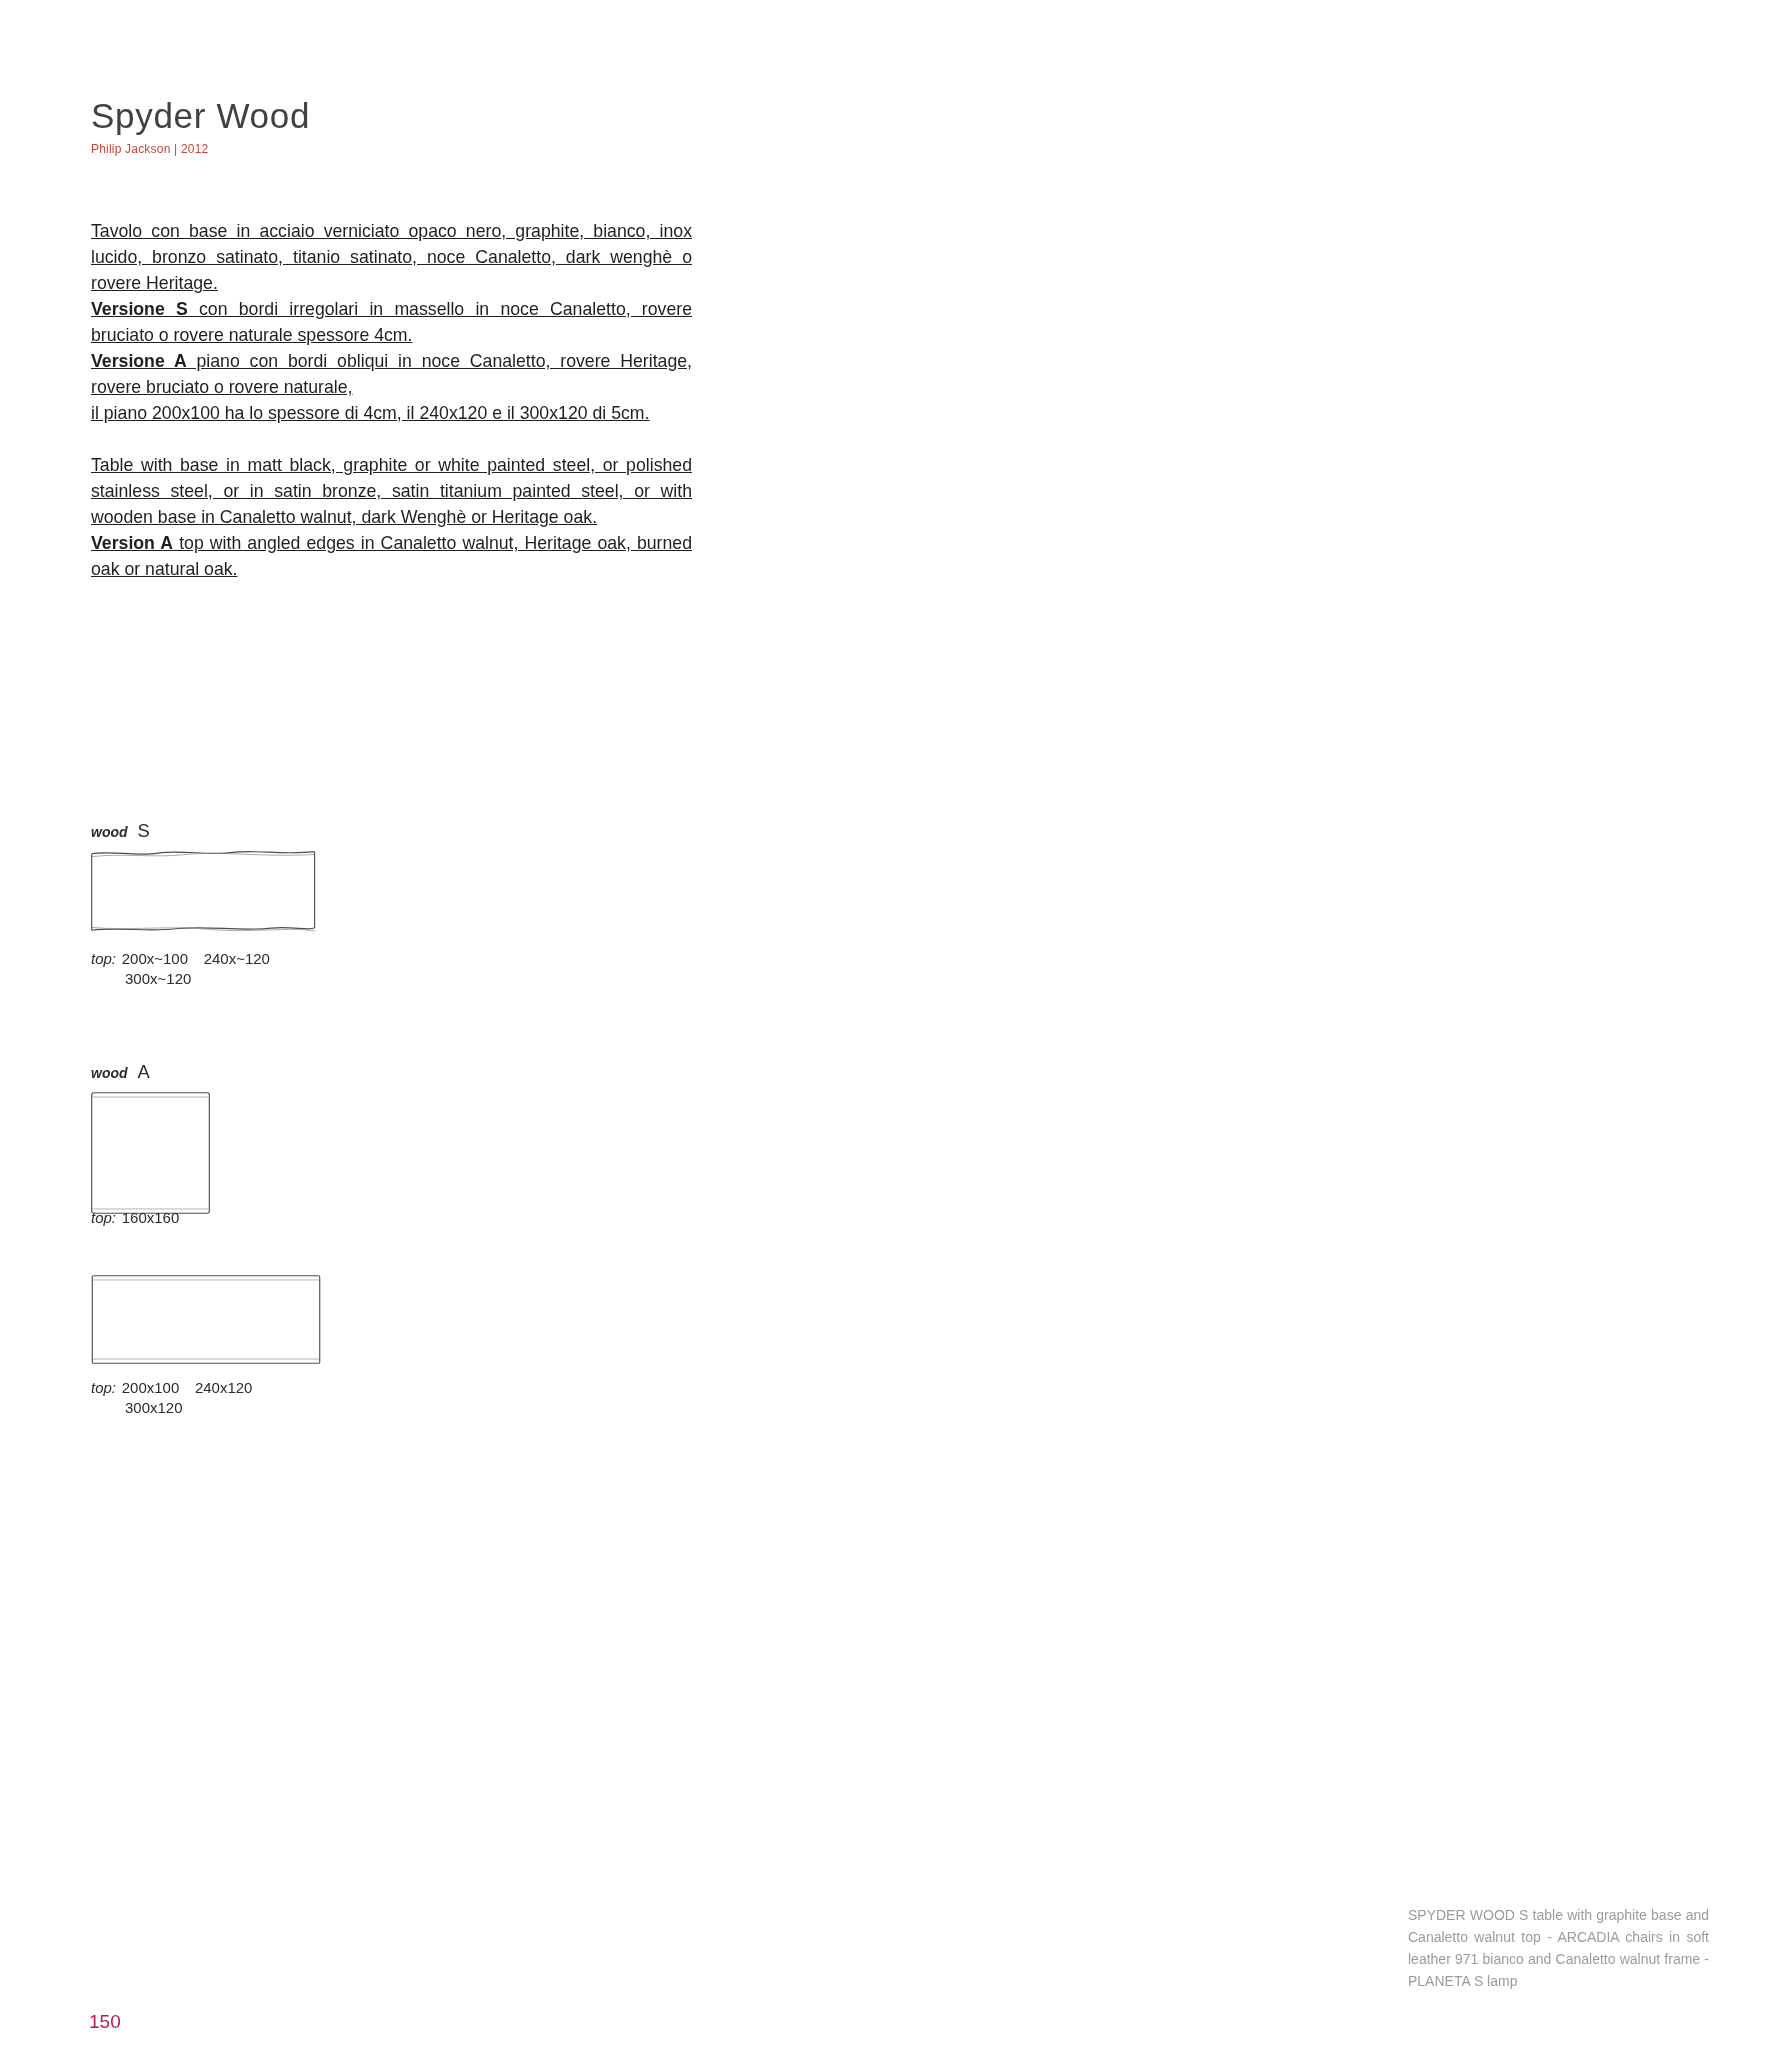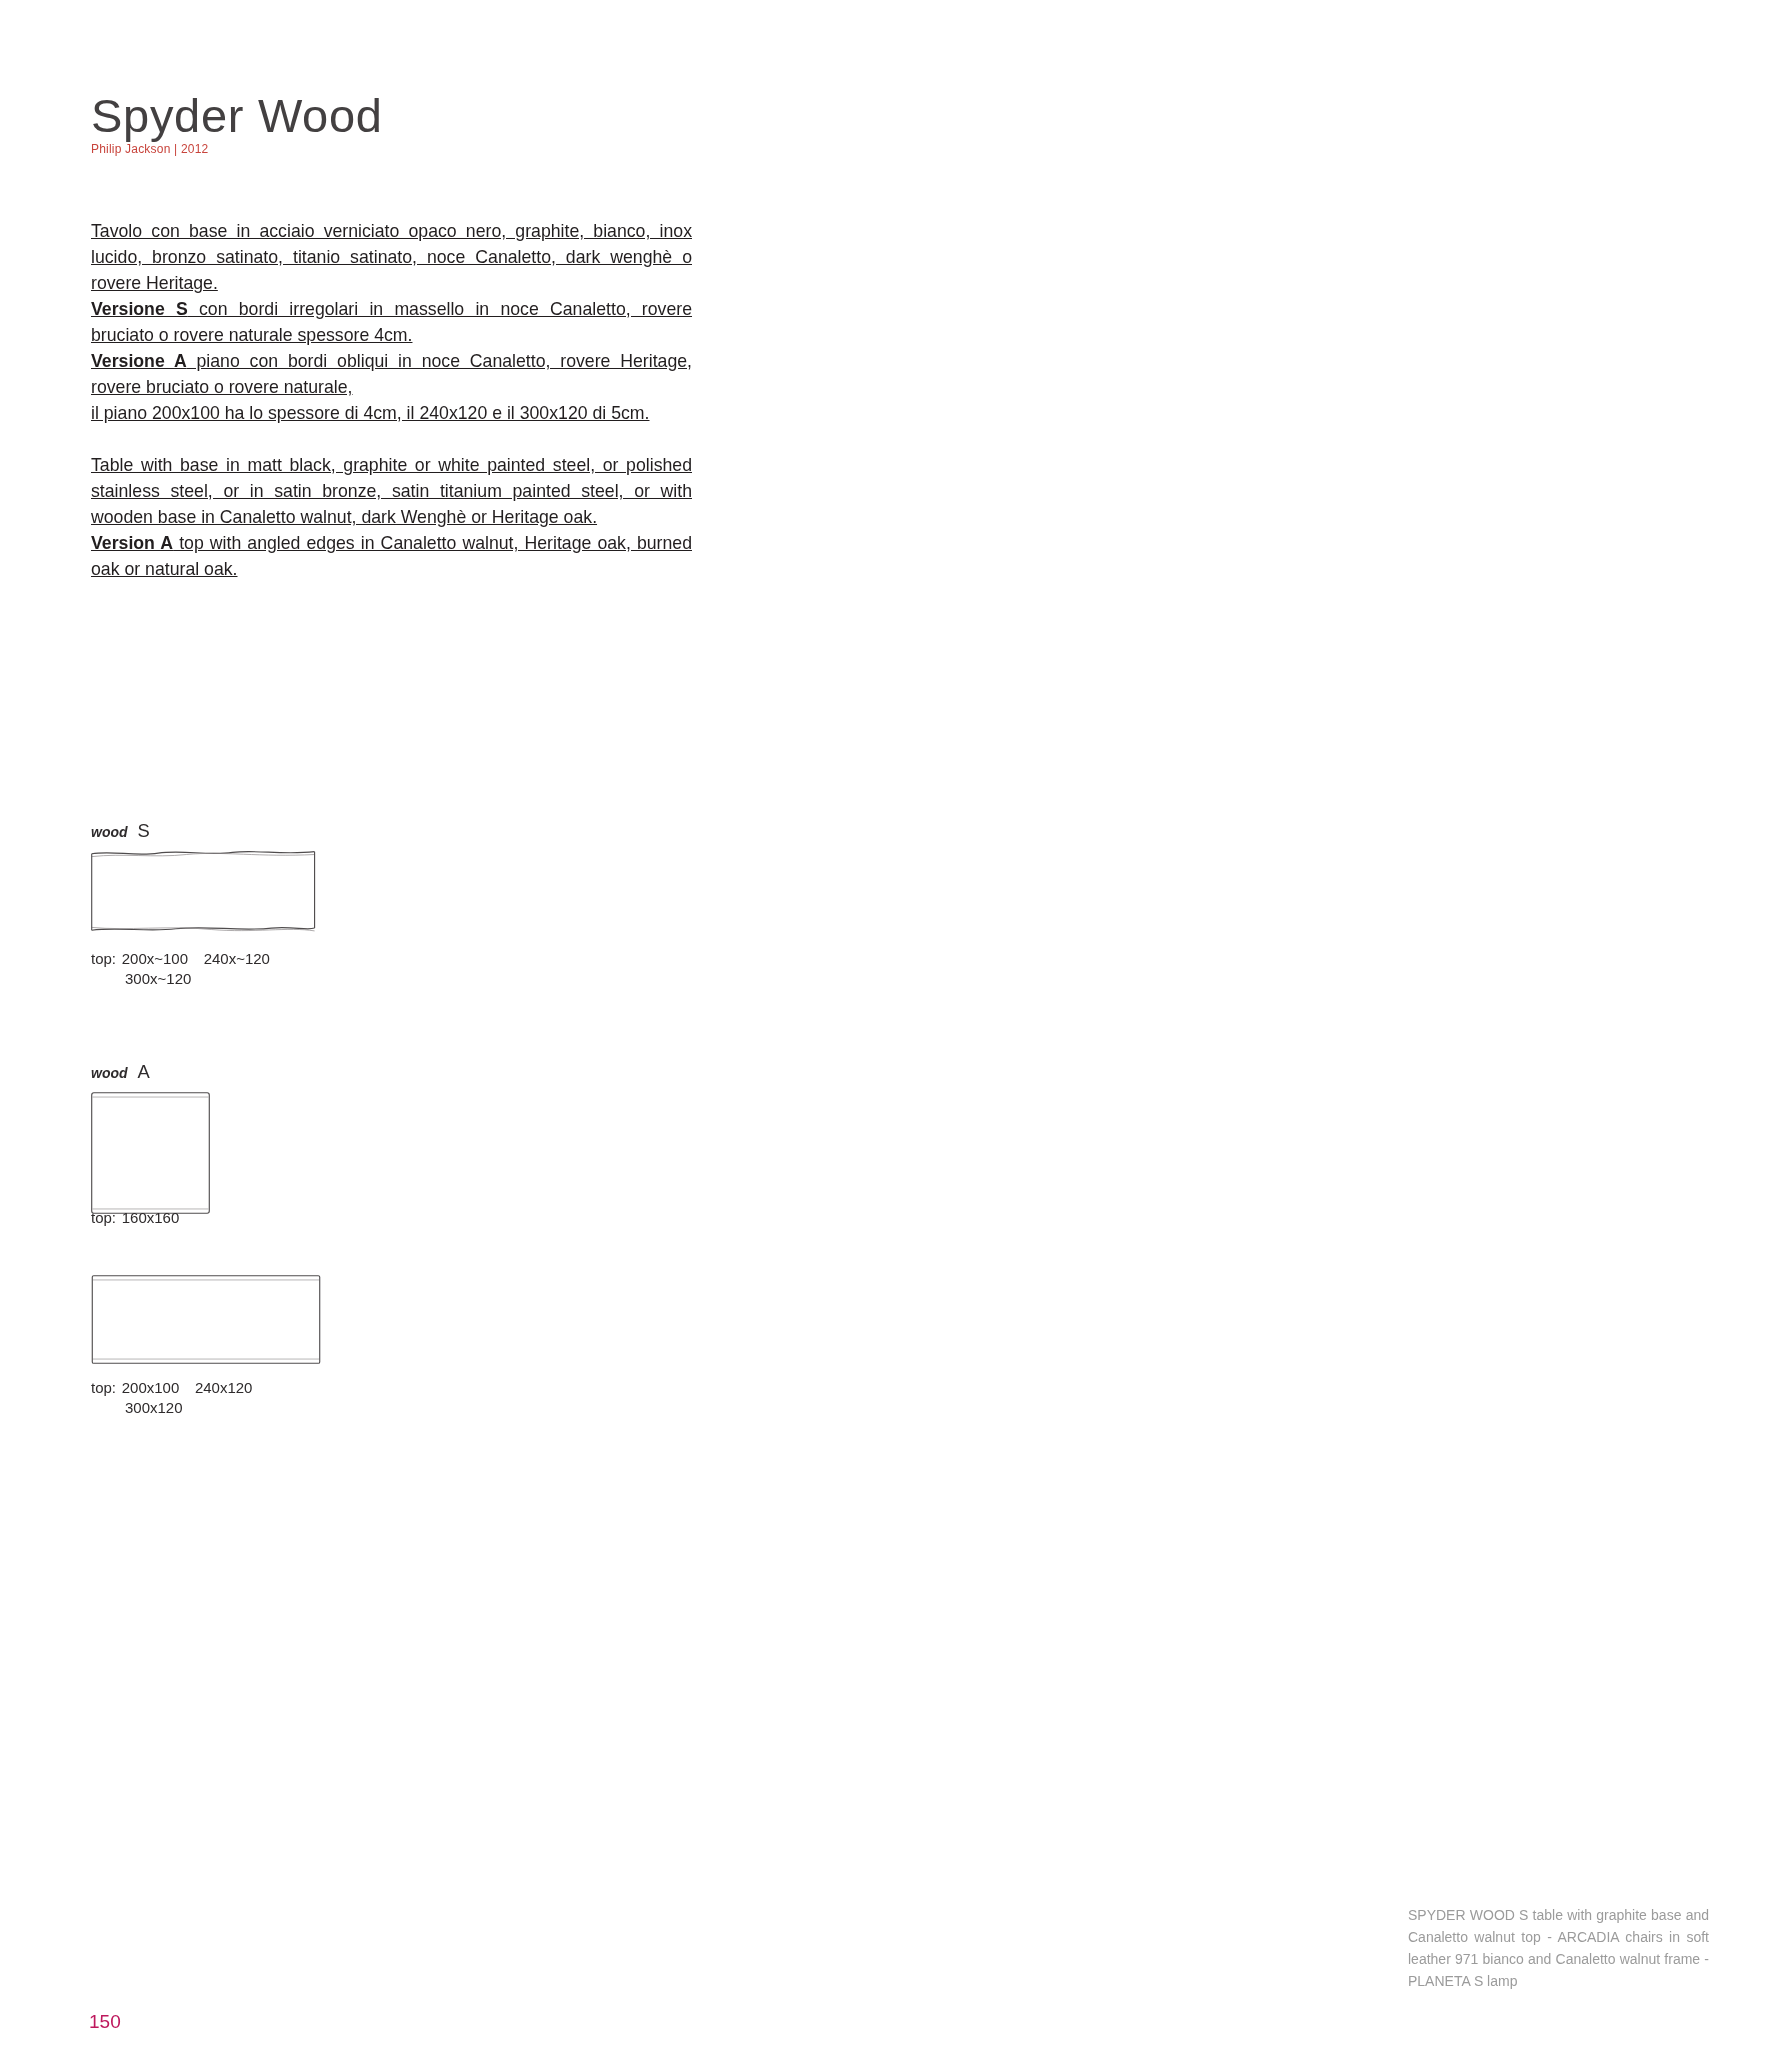--- a/index.html
+++ b/index.html
@@ -9,21 +9,21 @@
     position:relative;
     font-family:"Liberation Sans", sans-serif;
     color:#221e1f;
     overflow:hidden;
   }
   .abs { position:absolute; }
 
   
   #header { left:91px; top:95px; }
   .title {
-    font-size:47px;
+    font-size:35px;
     font-weight:400;
     color:#434041;
     letter-spacing:0.7px;
     line-height:41px;
   }
   .designer {
     font-size:12px;
     color:#c8443c;
     margin-top:5.7px;
     letter-spacing:0.2px;
@@ -40,21 +40,21 @@
   #description p.en-start { margin-top:26px; }
   #description b { font-weight:bold; }
 
   
   .draw-label { font-size:18.4px; color:#2e2b2c; }
   .draw-label .word { font-style:italic; font-weight:700; font-size:14px; margin-right:10px; }
   .draw-label .letter { font-size:18.4px; font-weight:400; }
 
   
   .dims { font-size:15px; color:#2e2b2c; line-height:20px; }
-  .dims .top-label { margin-right:5.7px; }
+  .dims .top-label { font-style:italic; margin-right:5.7px; }
   .dims .gap { display:inline-block; width:15.6px; }
   .dims .row2 { padding-left:34px; }
 
   svg.plan { display:block; }
 
   
   #caption {
     left:1408px; top:1904px; width:301px;
     font-size:14px; line-height:22px;
     color:#9b9b9b;

